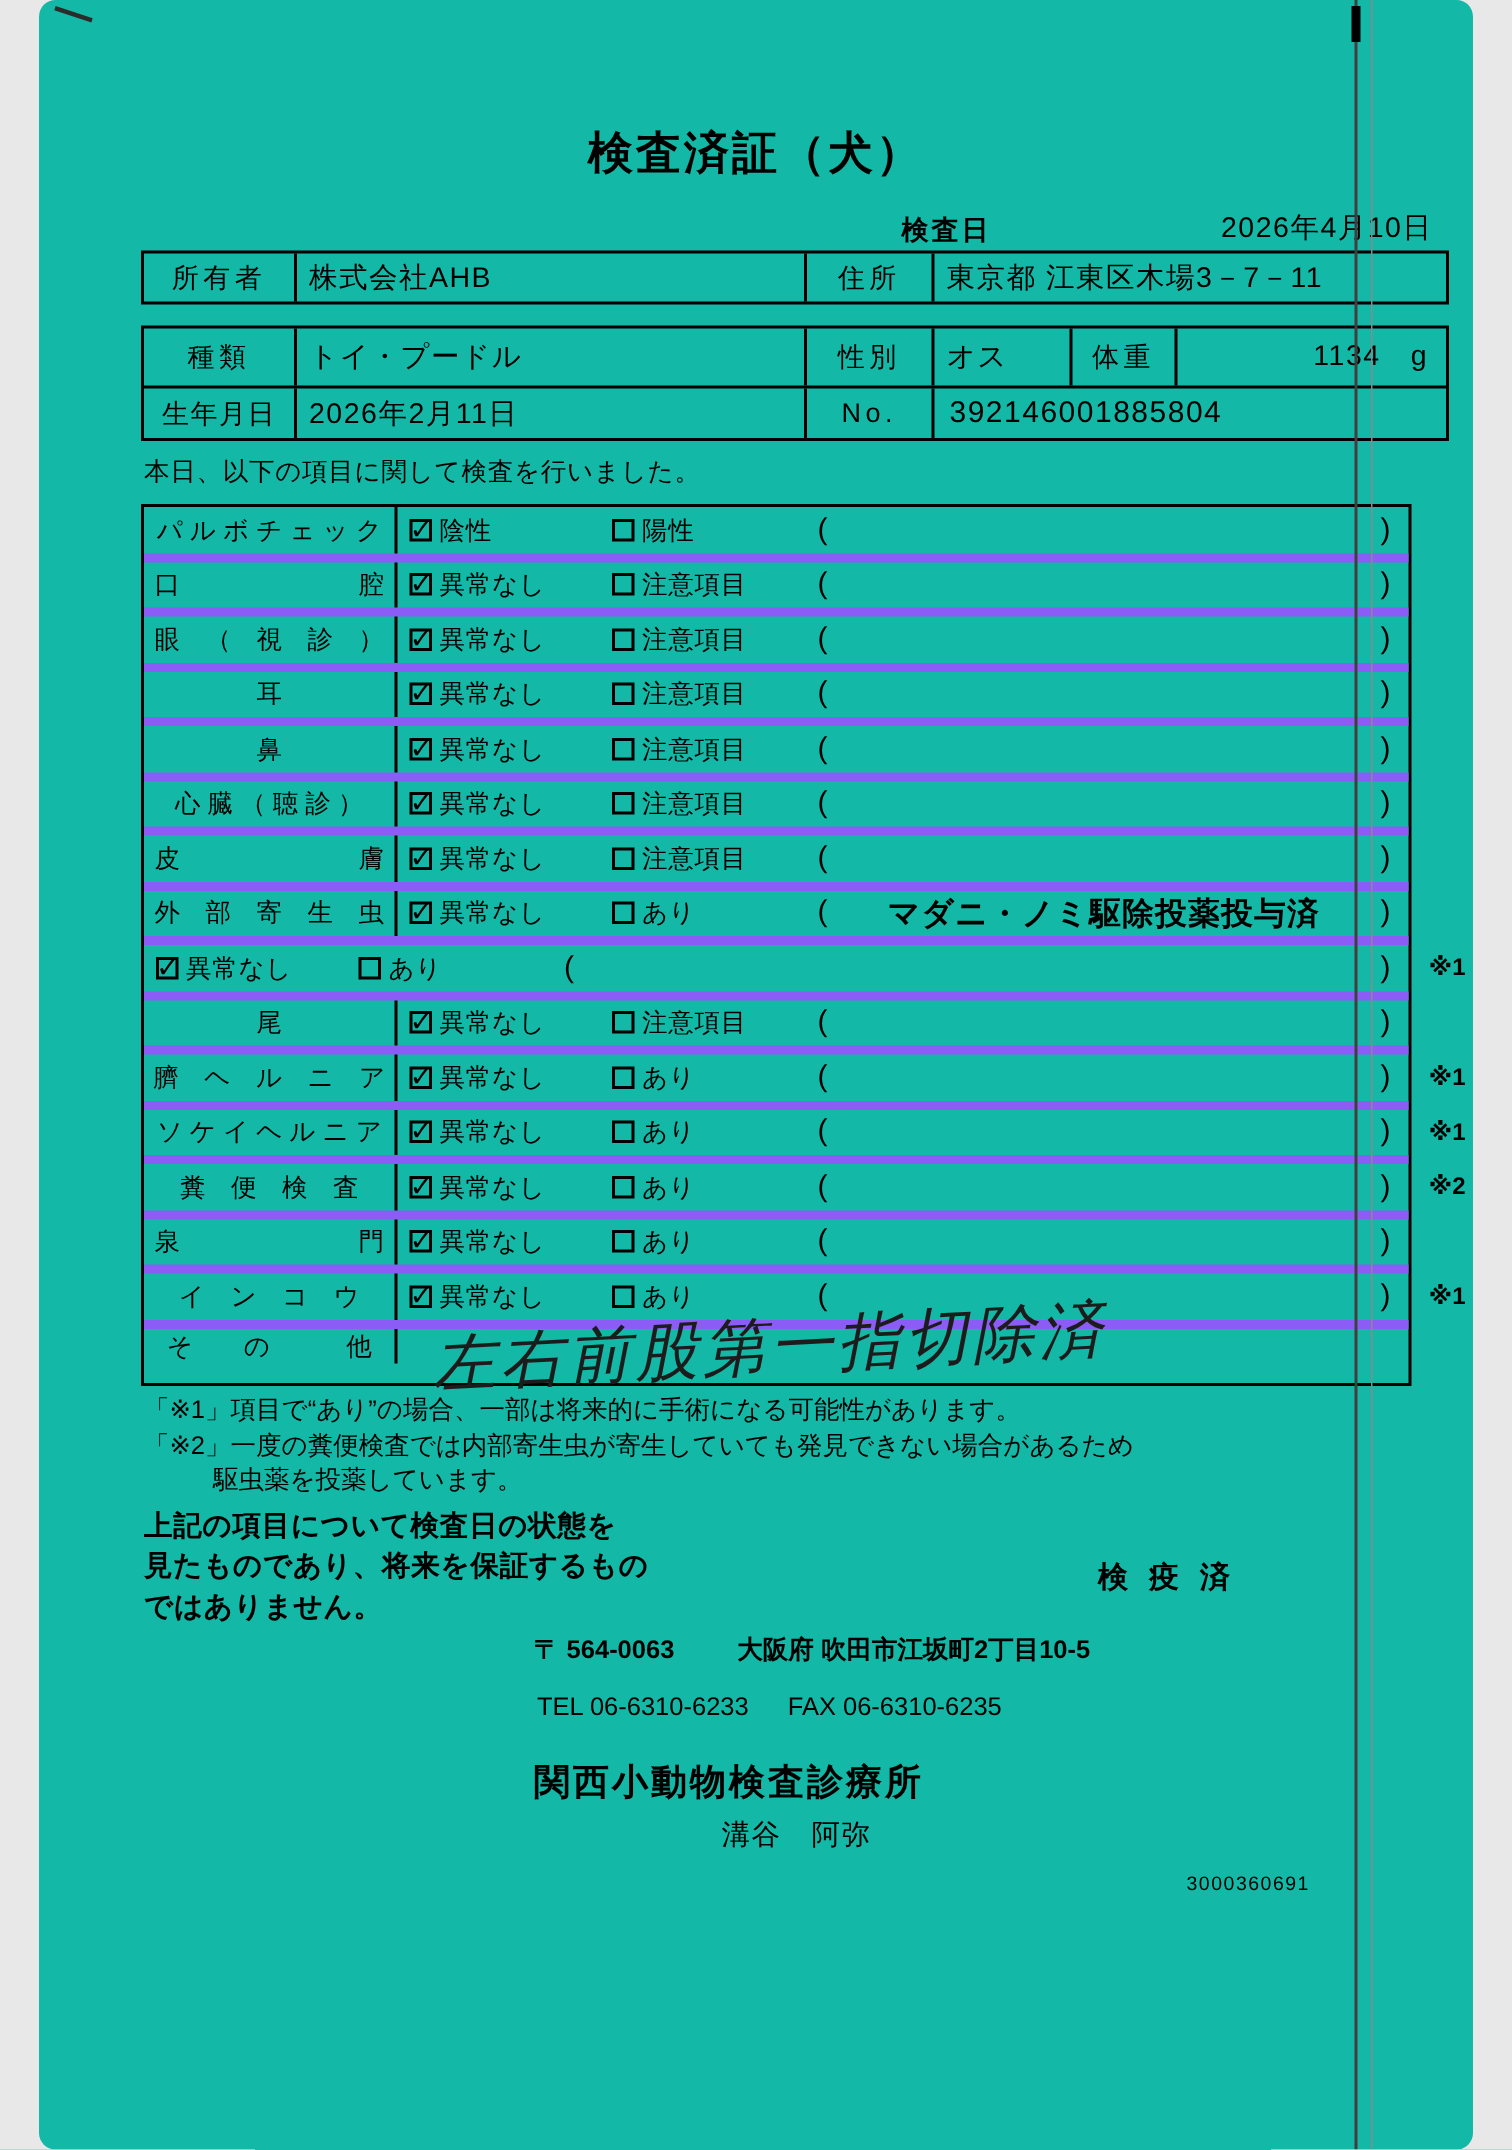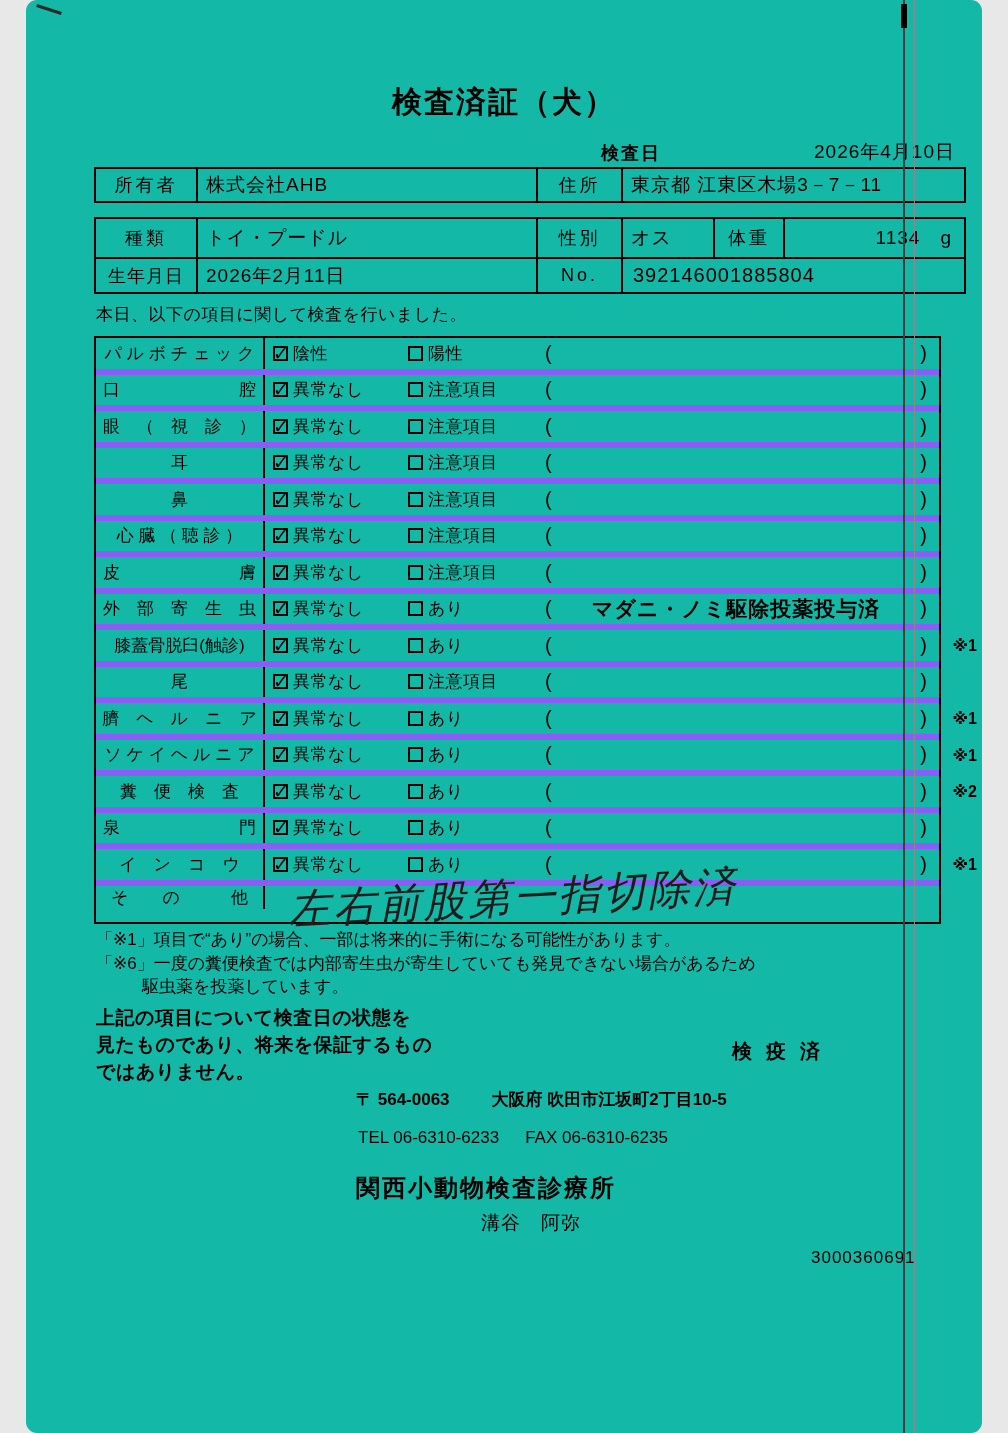--- a/index.html
+++ b/index.html
@@ -78,21 +78,21 @@
   .note2b { position: absolute; top: 975px; left: 116px; font-size: 17px; font-weight: 500; }
 
   .disclaimer { position: absolute; top: 1004px; left: 70px; font-size: 19px; font-weight: bold; line-height: 27px; letter-spacing: 0.5px; }
 
   .stamp { position: absolute; top: 1038px; left: 706px; font-size: 20px; font-weight: 600; letter-spacing: 14px; white-space: nowrap; }
 
   .postal { position: absolute; top: 1088px; left: 330px; font-size: 17px; font-weight: 600; display: flex; gap: 42px; white-space: nowrap; }
   .telfax { position: absolute; top: 1128px; left: 332px; font-size: 17px; display: flex; gap: 26px; white-space: nowrap; }
   .clinic-name { position: absolute; top: 1172px; left: 330px; font-size: 24px; font-weight: 600; letter-spacing: 2px; }
   .clinic-person { position: absolute; top: 1210px; left: 455px; font-size: 19px; letter-spacing: 1px; }
-  .doc-number { position: absolute; top: 1248px; left: 765px; font-size: 17px; letter-spacing: 1px; margin-left: 20px; }
+  .doc-number { position: absolute; top: 1248px; left: 765px; font-size: 13px; letter-spacing: 1px; }
 
   
   .scanline-a { position: absolute; top: 0; left: 877px; width: 2px; height: 1433px; background: #3f3f3f; }
   .scanline-b { position: absolute; top: 0; left: 888px; width: 1px; height: 1433px; background: #8a8a8a; }
   .scanmark-top { position: absolute; top: 4px; left: 875px; width: 6px; height: 24px; background: #000; }
   .scanmark-corner { position: absolute; top: 8px; left: 10px; width: 26px; height: 3px; background: #2b2b2b; transform: rotate(18deg); }
 </style>
 </head>
 <body>
 
@@ -303,21 +303,20 @@
         <span class="paren">
           <span class="p-open">(</span>
           <span class="p-text">マダニ・ノミ駆除投薬投与済</span>
           <span class="p-close">)</span>
         </span>
       </div>
       <span class="rownote"></span>
     </div>
 
     <div class="irow">
-      <div class="ilabel">膝蓋骨脱臼(触診)</div>
       <div class="icontent">
         <span class="opt">
           <span class="cbox">
               <i class="mark">✓</i>
             </span>
           <span class="olabel">異常なし</span>
         </span>
         <span class="opt opt2">
           <span class="cbox"></span>
           <span class="olabel">あり</span>
@@ -466,21 +465,21 @@
     <div class="irow">
       <div class="ilabel">そ　　の　　　他</div>
       <div class="icontent"></div>
       <span class="rownote"></span>
     </div>
   </div>
 
   <div class="handwritten">左右前股第一指切除済</div>
 
   <div class="note1">「※1」項目で“あり”の場合、一部は将来的に手術になる可能性があります。</div>
-  <div class="note2">「※6」一度の糞便検査では内部寄生虫が寄生していても発見できない場合があるため</div>
+  <div class="note2">「※2」一度の糞便検査では内部寄生虫が寄生していても発見できない場合があるため</div>
   <div class="note2b">駆虫薬を投薬しています。</div>
 
   <div class="disclaimer">
     <div>上記の項目について検査日の状態を</div>
     <div>見たものであり、将来を保証するもの</div>
     <div>ではありません。</div>
   </div>
 
   <div class="stamp">検疫済</div>
 

